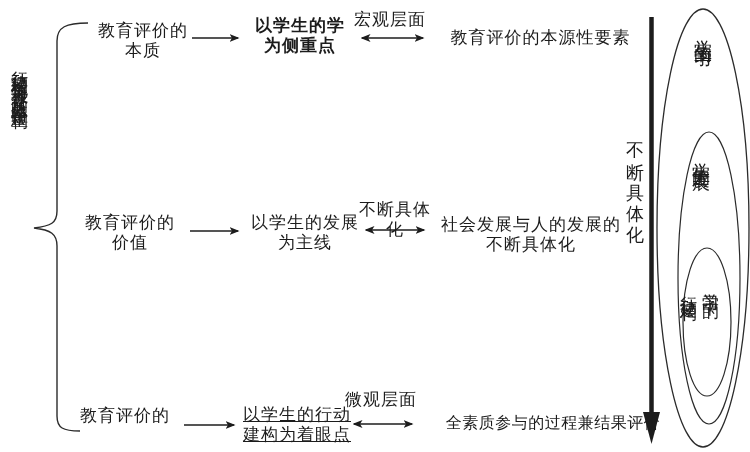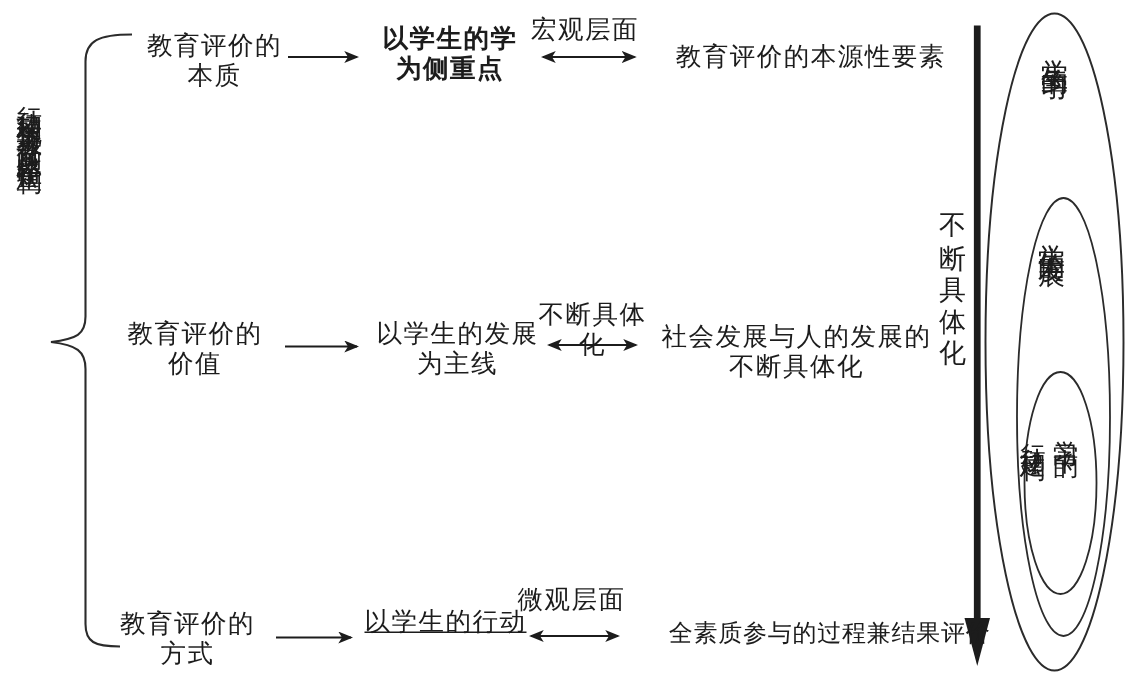--- a/index.html
+++ b/index.html
@@ -97,24 +97,24 @@
     <div class="ln">为主线</div>
   </div>
   <div class="tb r2-level">不断具体化</div>
   <div class="tb r2-outcome">
     <div class="ln">社会发展与人的发展的</div>
     <div class="ln">不断具体化</div>
   </div>
 
   <div class="tb r3-source">
     <div class="ln">教育评价的</div>
-    <div class="ln">方式</div>
   </div>
   <div class="tb r3-focus">
     <div class="ln">以学生的行动</div>
+    <div class="ln">建构为着眼点</div>
   </div>
   <div class="tb r3-level">微观层面</div>
   <div class="tb r3-outcome">
     <div class="ln">全素质参与的过程兼结果评价</div>
   </div>
 
   <div class="vt axis-label">不断具体化</div>
 
   <div class="vt ell-outer-label">学生的学习</div>
   <div class="vt ell-middle-label">学生的发展</div>

